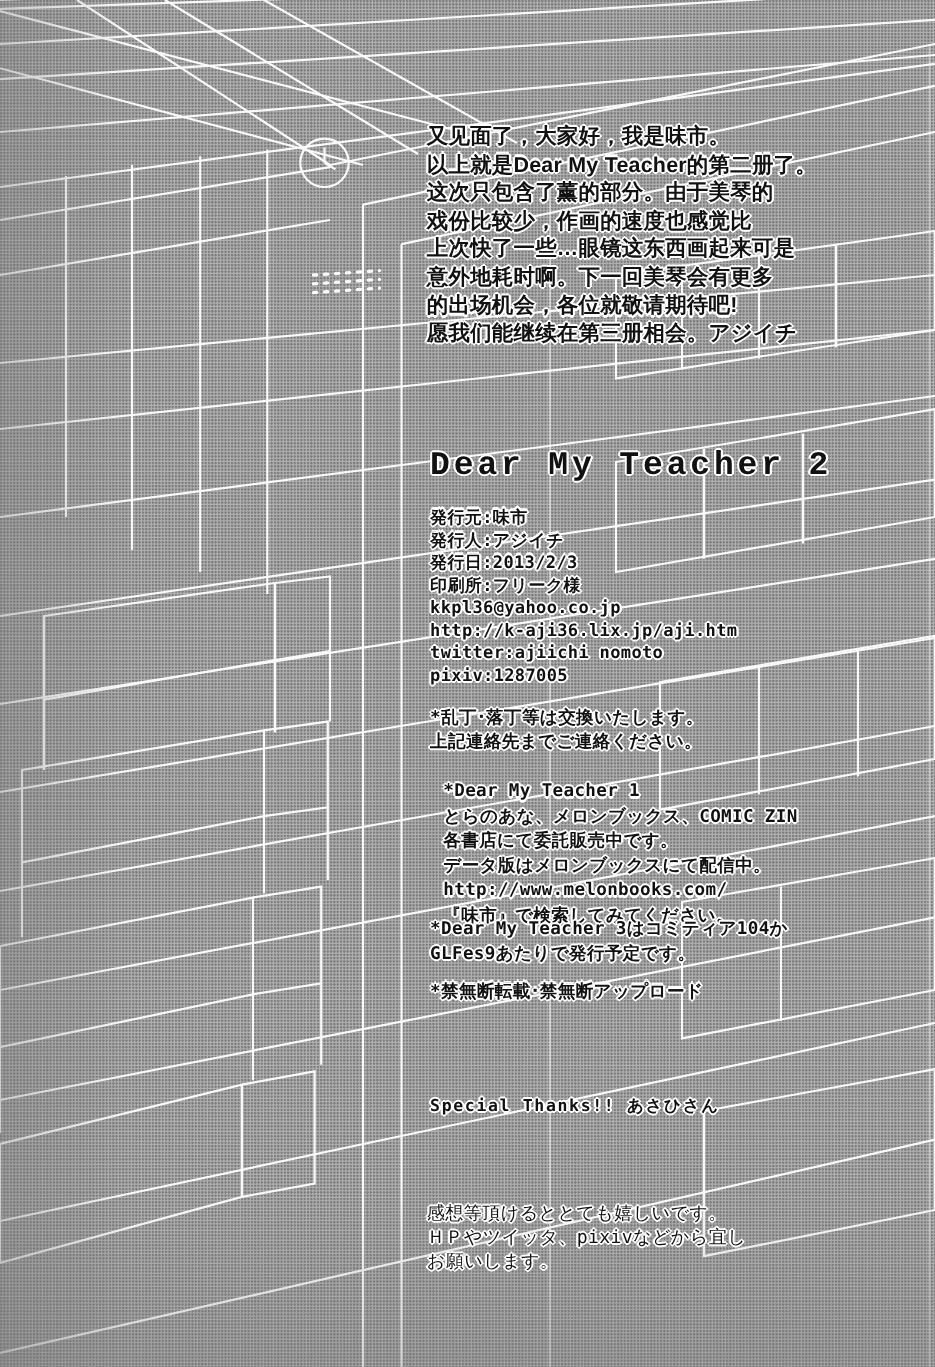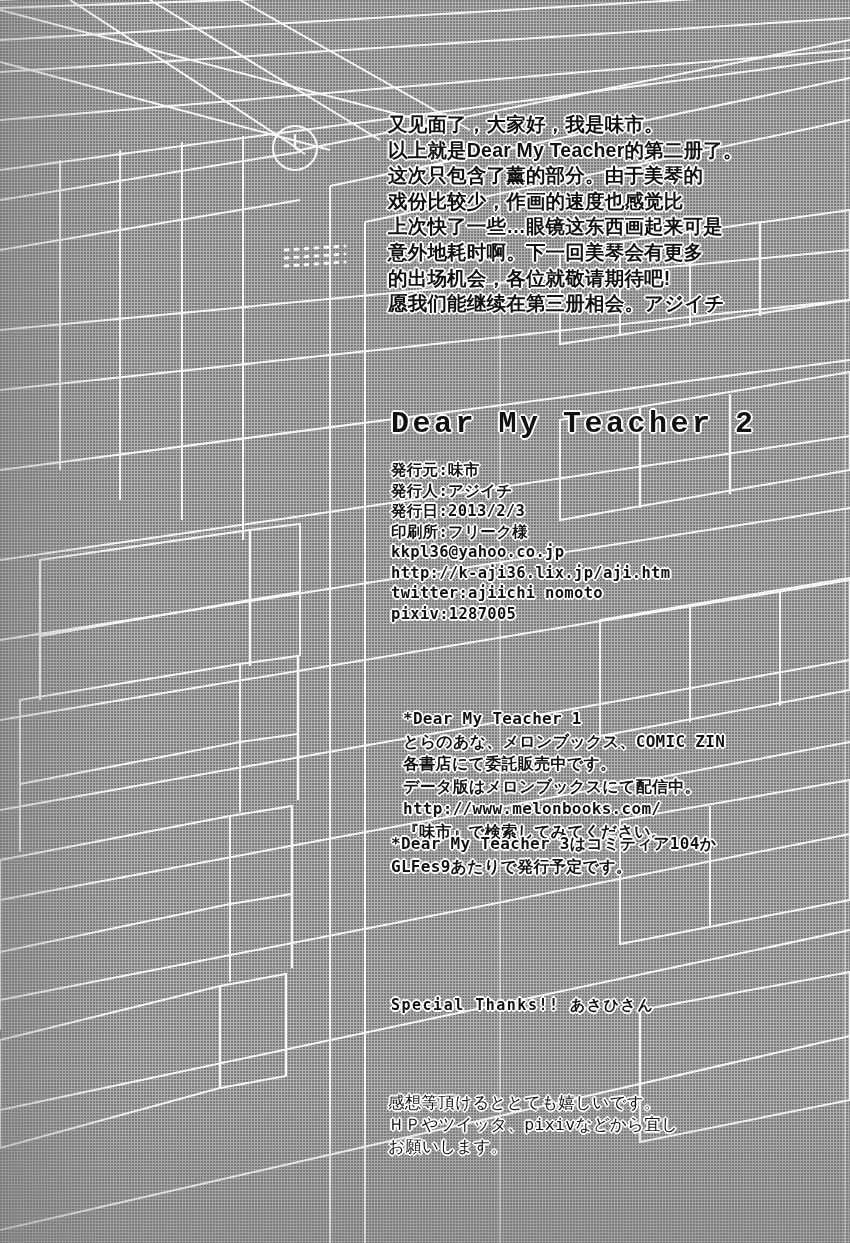--- a/index.html
+++ b/index.html
@@ -274,31 +274,34 @@
 
     <div class="blk colophon" id="imprint">発行元:味市
 発行人:アジイチ
 発行日:2013/2/3
 印刷所:フリーク様
 kkpl36@yahoo.co.jp
 http://k-aji36.lix.jp/aji.htm
 twitter:ajiichi nomoto
 pixiv:1287005</div>
 
+    <div class="blk colophon" id="note-defect">*乱丁･落丁等は交換いたします。
+ 上記連絡先までご連絡ください。</div>
 
     <div class="blk colophon" id="note-vol1">*Dear My Teacher 1
 とらのあな、メロンブックス、COMIC ZIN
 各書店にて委託販売中です。
 データ版はメロンブックスにて配信中。
 http://www.melonbooks.com/
 『味市』で検索してみてください。</div>
 
     <div class="blk colophon" id="note-vol3">*Dear My Teacher 3はコミティア104か
 GLFes9あたりで発行予定です。</div>
 
+    <div class="blk colophon" id="note-copyright">*禁無断転載･禁無断アップロード</div>
 
 
     <div class="blk colophon" id="special-thanks">Special Thanks!!  あさひさん</div>
 
     <div class="blk colophon" id="closing">感想等頂けるととても嬉しいです。
 ＨＰやツイッタ、pixivなどから宜し
 お願いします。</div>
 
   </div>
 </div>

